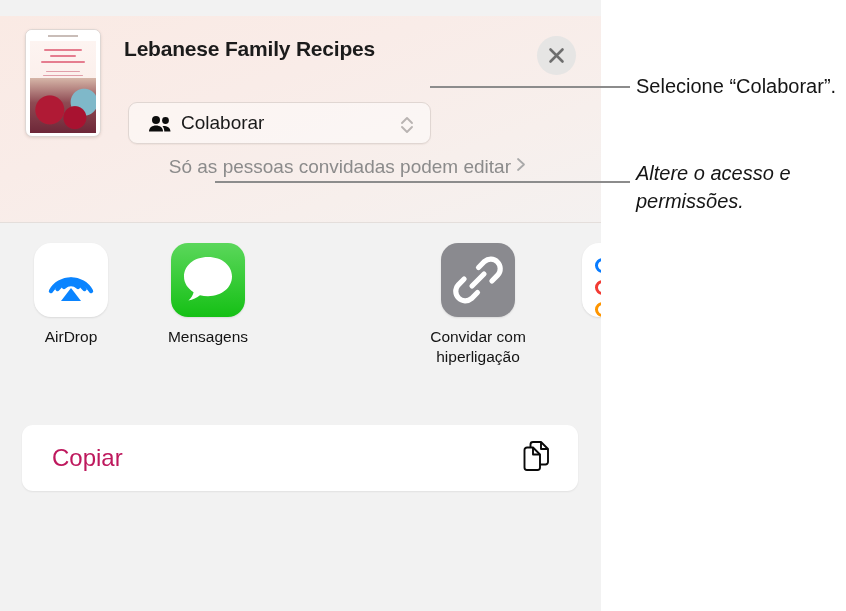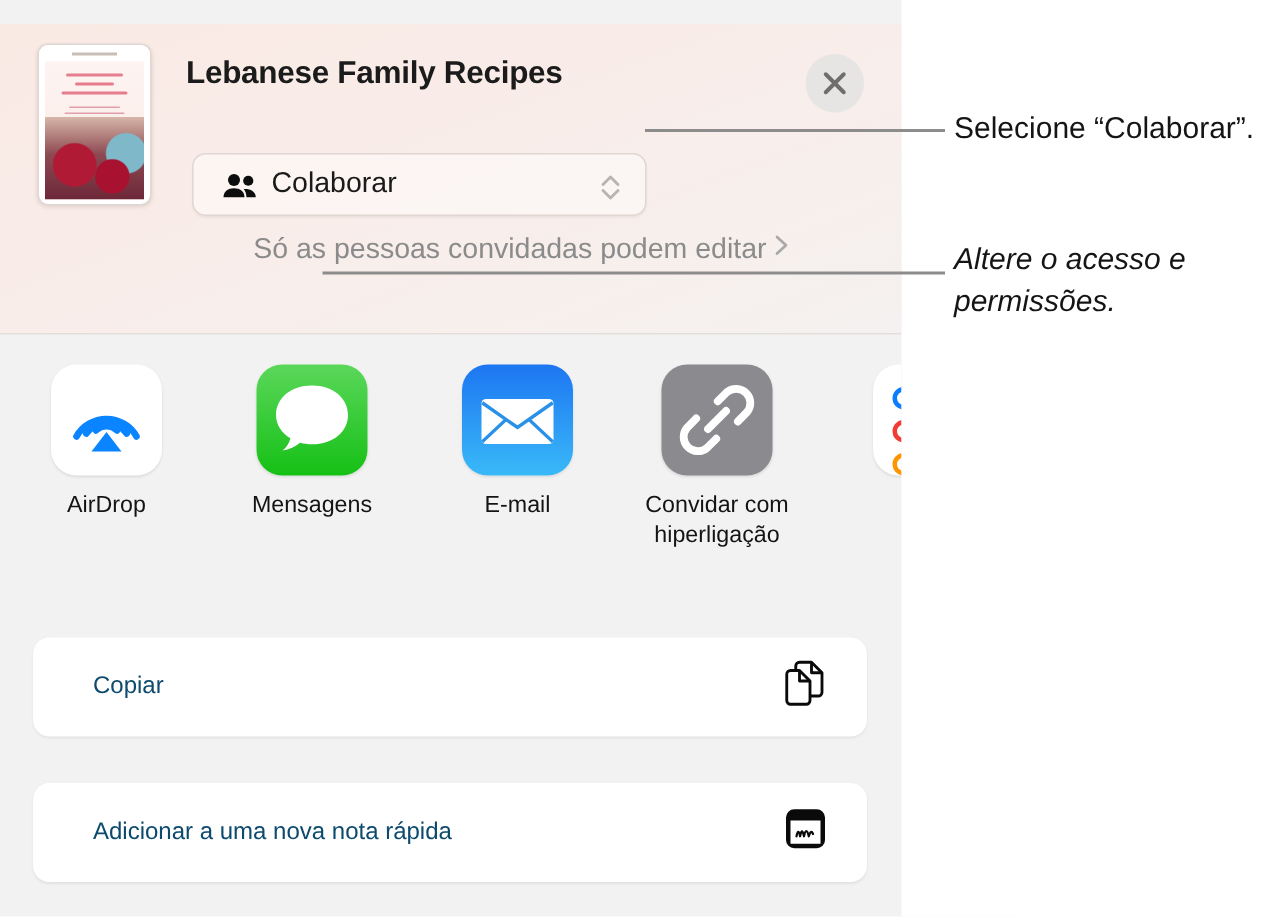--- a/index.html
+++ b/index.html
@@ -229,25 +229,25 @@
     left: 22px;
     width: 556px;
     height: 66px;
     background: #ffffff;
     border-radius: 11px;
     box-shadow: 0 1px 2px rgba(0,0,0,.07);
     cursor: pointer;
   }
   .action-label {
     position: absolute;
-    left: 40px;
+    left: 30px;
     top: 50%;
     transform: translateY(-50%);
-    font-size: 16px;
-    color: #0c4a6e;
+    font-size: 24px;
+    color: #be185d;
     white-space: nowrap;
   }
   .action-icon {
     position: absolute;
     right: 26px;
     top: 50%;
     transform: translateY(-50%);
   }
 
   
@@ -340,30 +340,20 @@
             <path d="M23.5 46 A16.5 16.5 0 0 1 50.5 46" stroke-width="4.4"></path>
             <path d="M30 44 A10 10 0 0 1 44 44" stroke-width="4.4"></path>
           </g>
           <circle cx="37" cy="37.5" r="3" fill="#0a84ff"></circle>
           <path d="M37 45 L47 58 L27 58 Z" fill="#0a84ff"></path>
         </svg>
       </div>
       <div class="app-label">AirDrop</div>
     </div>
 
-    <div class="app-item" style="left:277px;">
-      <div class="app-icon ic-mail">
-        <svg width="74" height="74" viewBox="0 0 74 74">
-          <rect x="13" y="23" width="48" height="30" rx="3" fill="#ffffff"></rect>
-          <path d="M13.5 25.5 L37 42 L60.5 25.5" fill="none" stroke="#2a91e8" stroke-width="2.3"></path>
-          <path d="M13.5 51.5 L29 37 M60.5 51.5 L45 37" fill="none" stroke="#2a91e8" stroke-width="2.1"></path>
-        </svg>
-      </div>
-      <div class="app-label">E-mail</div>
-    </div>
 
     <div class="app-item" style="left:410px;">
       <div class="app-icon ic-link">
         <svg width="74" height="74" viewBox="0 0 74 74">
           <g fill="none" stroke="#ffffff" stroke-width="5.2" stroke-linecap="round">
             <path d="M31 43 L43 31"></path>
             <path d="M37.5 24.5 L43.5 18.5 a9.5 9.5 0 0 1 13.4 13.4 L50.9 38"></path>
             <path d="M36.5 49.5 L30.5 55.5 a9.5 9.5 0 0 1 -13.4 -13.4 L23.1 36"></path>
           </g>
         </svg>
@@ -386,29 +376,19 @@
     <span class="action-icon">
       <svg width="30" height="32" viewBox="0 0 30 32">
         <path d="M11 2 h8 l7 7 v13 a2.5 2.5 0 0 1 -2.5 2.5 h-12.5 a2.5 2.5 0 0 1 -2.5 -2.5 v-17.5 a2.5 2.5 0 0 1 2.5 -2.5 z" fill="#ffffff" stroke="#0a0a0a" stroke-width="1.9" stroke-linejoin="round"></path>
         <path d="M19 2 v7 h7" fill="none" stroke="#0a0a0a" stroke-width="1.9" stroke-linejoin="round"></path>
         <path d="M5 7.5 h6 l7 7 v13 a2.5 2.5 0 0 1 -2.5 2.5 h-10.5 a2.5 2.5 0 0 1 -2.5 -2.5 v-17.5 a2.5 2.5 0 0 1 2.5 -2.5 z" fill="#ffffff" stroke="#0a0a0a" stroke-width="1.9" stroke-linejoin="round"></path>
         <path d="M11 7.5 v7 h7" fill="none" stroke="#0a0a0a" stroke-width="1.9" stroke-linejoin="round"></path>
       </svg>
     </span>
   </div>
 
-  <div class="action-row" style="top:522px;">
-    <span class="action-label">Adicionar a uma nova nota rápida</span>
-    <span class="action-icon">
-      <svg width="30" height="30" viewBox="0 0 30 30">
-        <rect x="2" y="2" width="26" height="26" rx="5.5" fill="#0a0a0a"></rect>
-        <rect x="5" y="9.5" width="20" height="15.5" fill="#ffffff"></rect>
-        <path d="M9 20 q1.2 -6 2.4 0 q1.2 -6.5 2.6 0 q1.5 -7 3.2 0 q1.4 -5 2.8 -1.5" fill="none" stroke="#0a0a0a" stroke-width="1.5" stroke-linecap="round" stroke-linejoin="round"></path>
-      </svg>
-    </span>
-  </div>
 </div>
 
 <div class="leader" style="left:430px; top:86px; width:200px;"></div>
 <div class="callout" style="left:636px; top:72px; width:205px;">Selecione “Colaborar”.</div>
 
 <div class="leader" style="left:215px; top:181px; width:415px;"></div>
 <div class="callout" style="left:636px; top:159px; width:210px;font-style:italic;">Altere o acesso e permissões.</div>
 
 </body></html>

